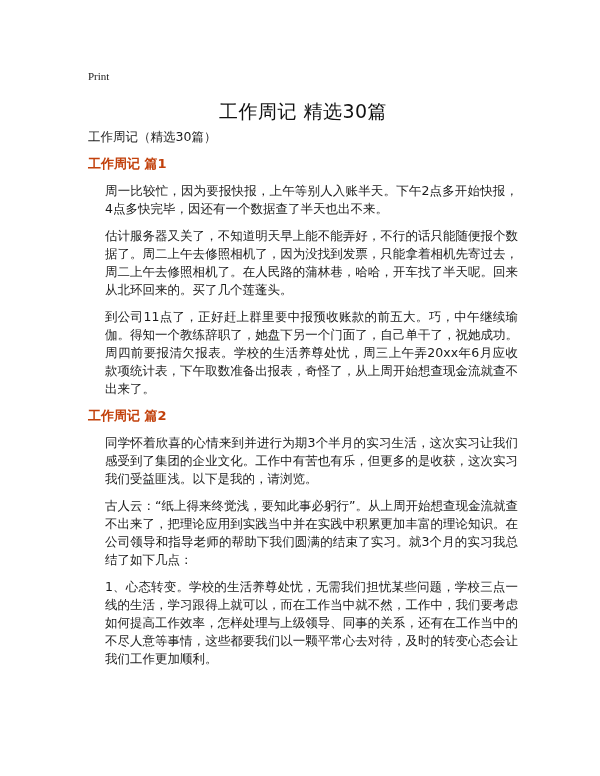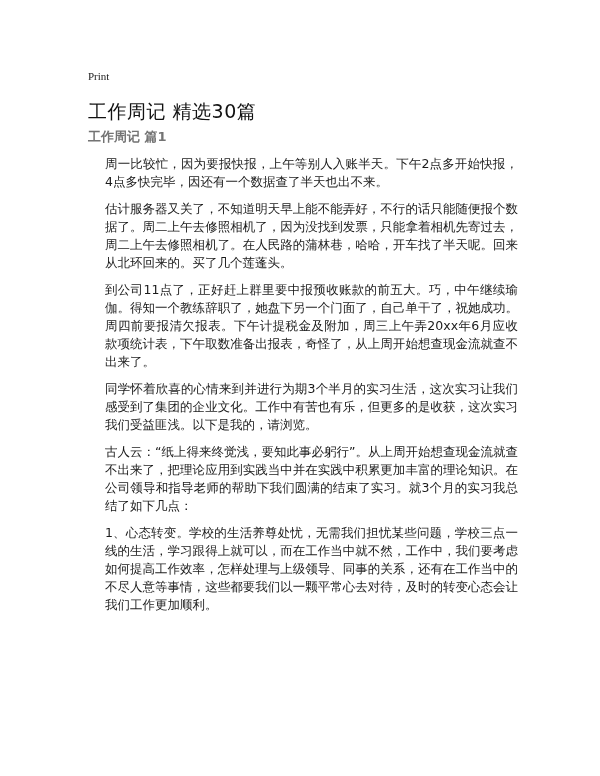--- a/index.html
+++ b/index.html
@@ -27,20 +27,21 @@
       left: 0;
       font-family: "Liberation Serif", "DejaVu Serif", serif;
       font-size: 11px;
       color: #222;
     }
     .doc-title {
       position: absolute;
       top: 99px;
       left: 0;
       width: 430px;
+      text-align: center;
       font-size: 19px;
       font-weight: normal;
       margin: 0;
       color: #111;
       letter-spacing: 0.5px;
     }
     .content {
       position: absolute;
       top: 128px;
       left: 0;
@@ -49,41 +50,43 @@
     .subtitle {
       font-size: 12.5px;
       line-height: 18px;
       margin: 0 0 9px 0;
     }
     .section-heading {
       font-size: 13px;
       font-weight: bold;
       line-height: 18px;
       margin: 0 0 9px 0;
-      color: #737373;
+      color: #c2410c;
     }
     .para {
       font-size: 12.5px;
       line-height: 18px;
       margin: 0 0 9px 17px;
       text-align: justify;
       word-break: break-all;
     }
   </style>
 </head>
 <body>
 
 <div class="page">
   <div class="print-label">Print</div>
   <h1 class="doc-title">工作周记 精选30篇</h1>
 
   <div class="content">
+    <p class="subtitle">工作周记（精选30篇）</p>
 
     <h2 class="section-heading">工作周记 篇1</h2>
     <p class="para">周一比较忙，因为要报快报，上午等别人入账半天。下午2点多开始快报，4点多快完毕，因还有一个数据查了半天也出不来。</p>
     <p class="para">估计服务器又关了，不知道明天早上能不能弄好，不行的话只能随便报个数据了。周二上午去修照相机了，因为没找到发票，只能拿着相机先寄过去，周二上午去修照相机了。在人民路的蒲林巷，哈哈，开车找了半天呢。回来从北环回来的。买了几个莲蓬头。</p>
-    <p class="para">到公司11点了，正好赶上群里要中报预收账款的前五大。巧，中午继续瑜伽。得知一个教练辞职了，她盘下另一个门面了，自己单干了，祝她成功。周四前要报清欠报表。下午计提税金及附加，周三上午弄20xx年6月应收款项统计表，下午取数准备出报表，奇怪了，从上周开始想查现金流就查不出来了。</p>
+    <p class="para">到公司11点了，正好赶上群里要中报预收账款的前五大。巧，中午继续瑜伽。得知一个教练辞职了，她盘下另一个门面了，自己单干了，祝她成功。周四前要报清欠报表。学校的生活养尊处忧，周三上午弄20xx年6月应收款项统计表，下午取数准备出报表，奇怪了，从上周开始想查现金流就查不出来了。</p>
 
+    <h2 class="section-heading">工作周记 篇2</h2>
     <p class="para">同学怀着欣喜的心情来到并进行为期3个半月的实习生活，这次实习让我们感受到了集团的企业文化。工作中有苦也有乐，但更多的是收获，这次实习我们受益匪浅。以下是我的，请浏览。</p>
     <p class="para">古人云：“纸上得来终觉浅，要知此事必躬行”。从上周开始想查现金流就查不出来了，把理论应用到实践当中并在实践中积累更加丰富的理论知识。在公司领导和指导老师的帮助下我们圆满的结束了实习。就3个月的实习我总结了如下几点：</p>
     <p class="para">1、心态转变。学校的生活养尊处忧，无需我们担忧某些问题，学校三点一线的生活，学习跟得上就可以，而在工作当中就不然，工作中，我们要考虑如何提高工作效率，怎样处理与上级领导、同事的关系，还有在工作当中的不尽人意等事情，这些都要我们以一颗平常心去对待，及时的转变心态会让我们工作更加顺利。</p>
   </div>
 </div>
 
 </body></html>

